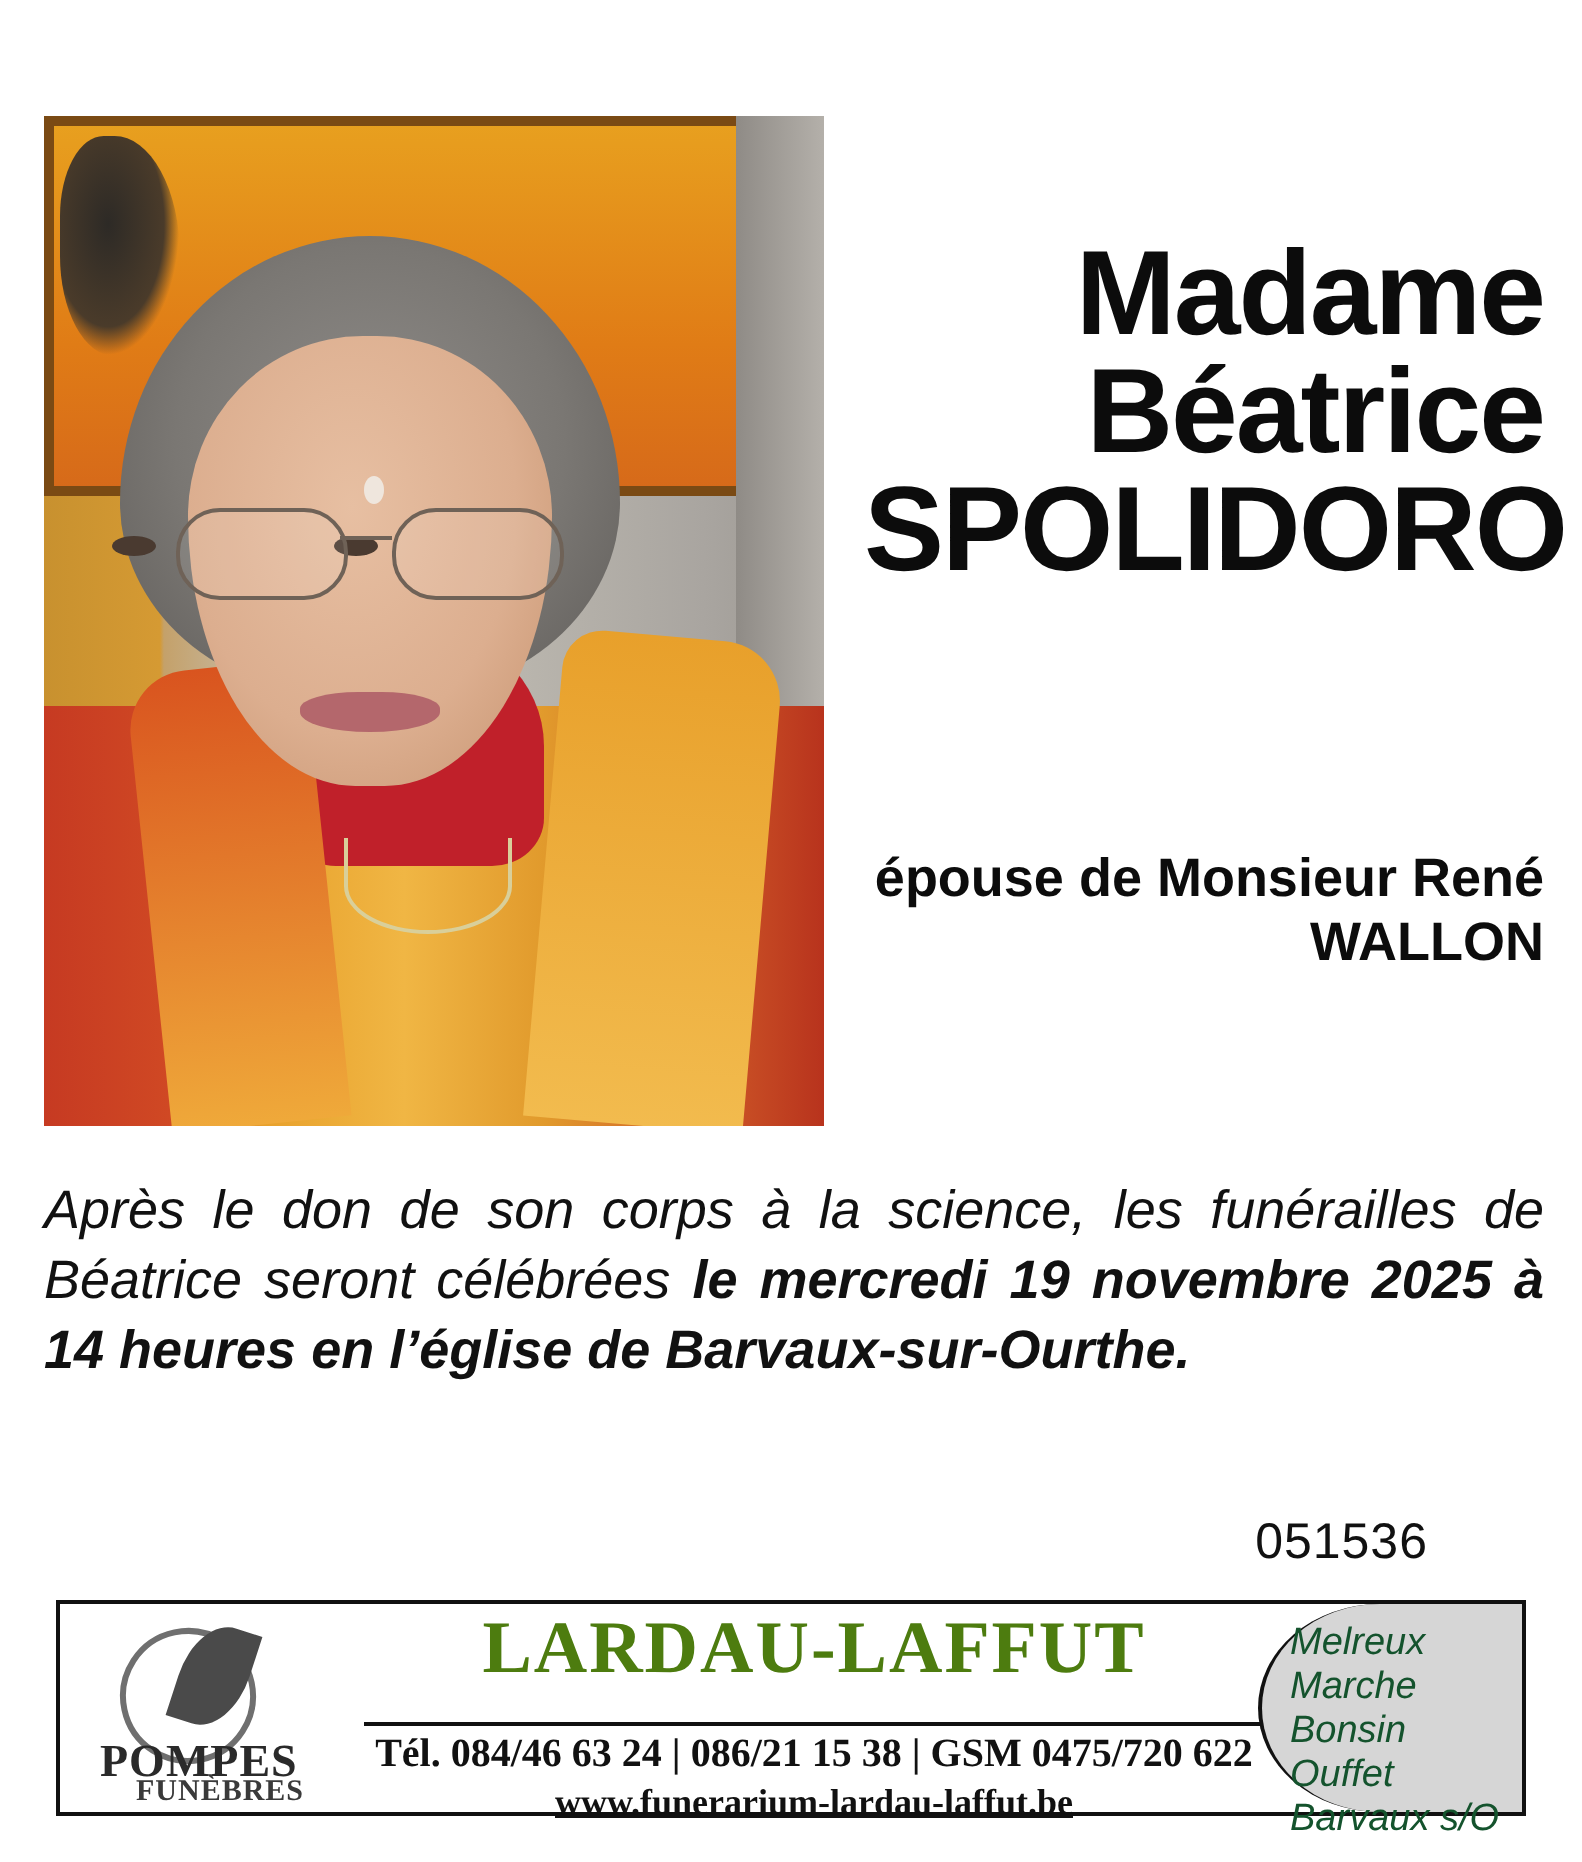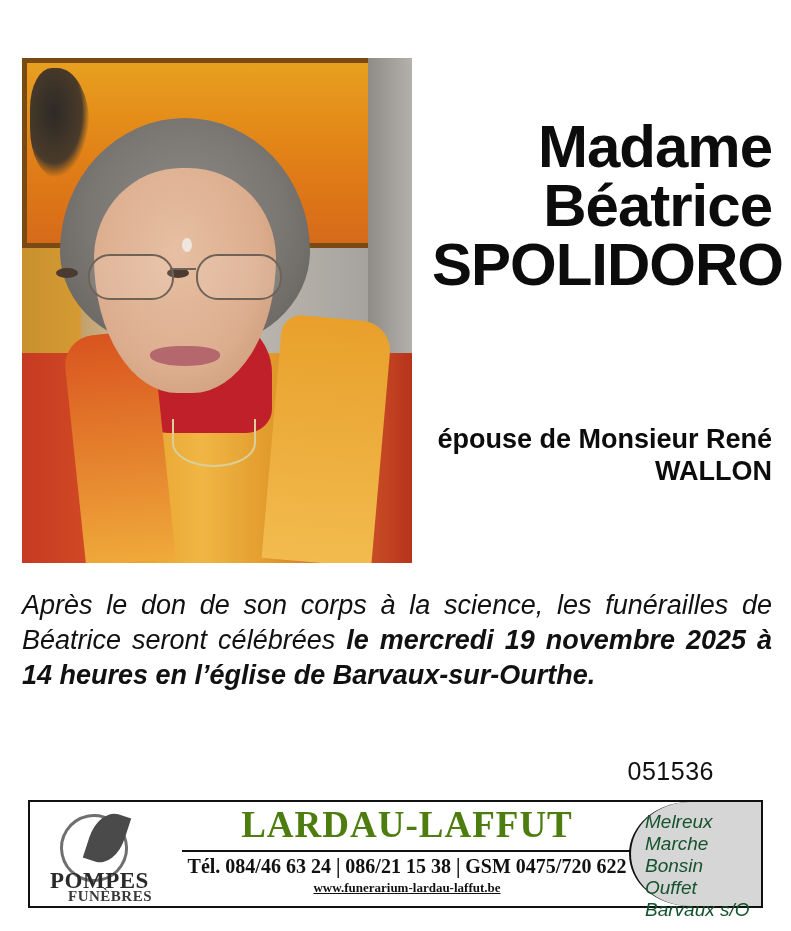--- a/index.html
+++ b/index.html
@@ -320,28 +320,28 @@
     font-family: "Liberation Serif", serif;
     font-size: 21px;
     color: #111111;
     margin-top: 1px;
   }
   .banner .center .phones {
     font-family: "Liberation Serif", serif;
     font-weight: bold;
     font-size: 20px;
     color: #111111;
-    margin-top: 5px;
+    margin-top: 16px;
     border-top: 2px solid #111111;
     padding-top: 3px;
   }
   .banner .center .site {
     font-family: "Liberation Serif", serif;
     font-weight: bold;
-    font-size: 13px;
+    font-size: 18px;
     color: #111111;
     margin-top: 2px;
     text-decoration: underline;
   }
   .banner .towns {
     position: absolute;
     right: 0;
     top: 0;
     width: 130px;
     height: 104px;

